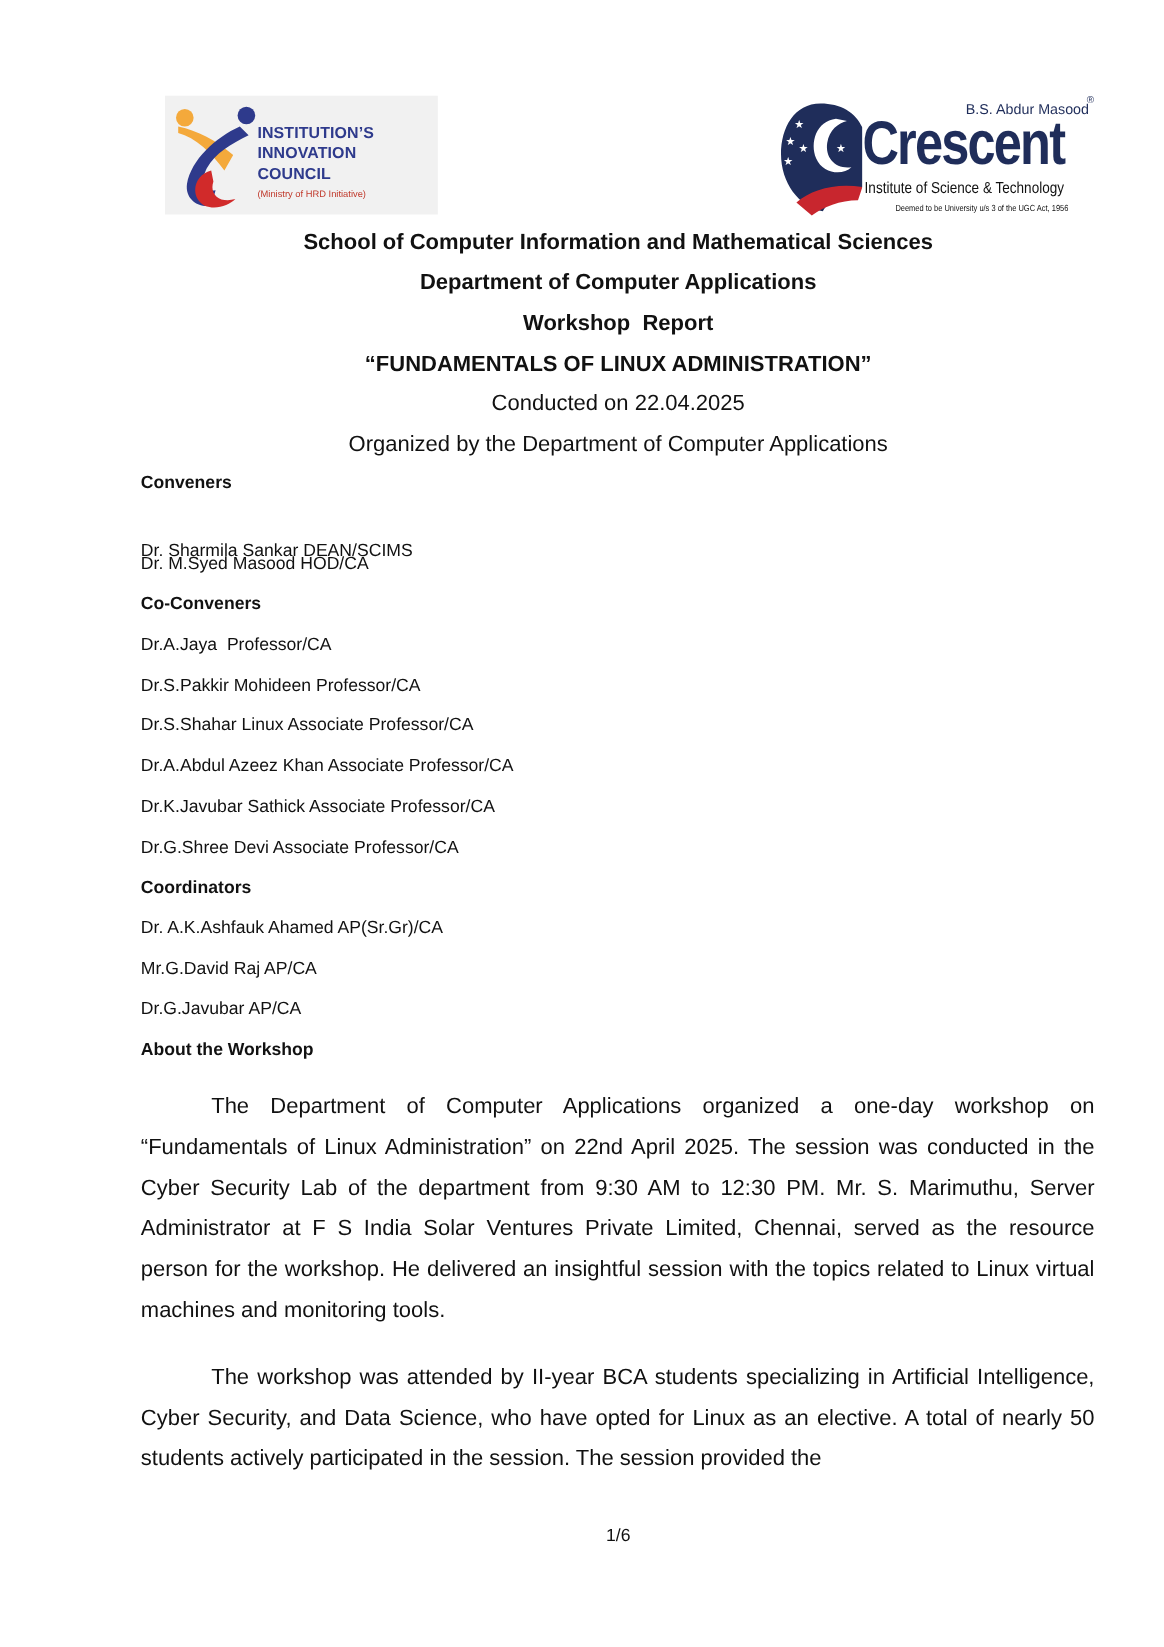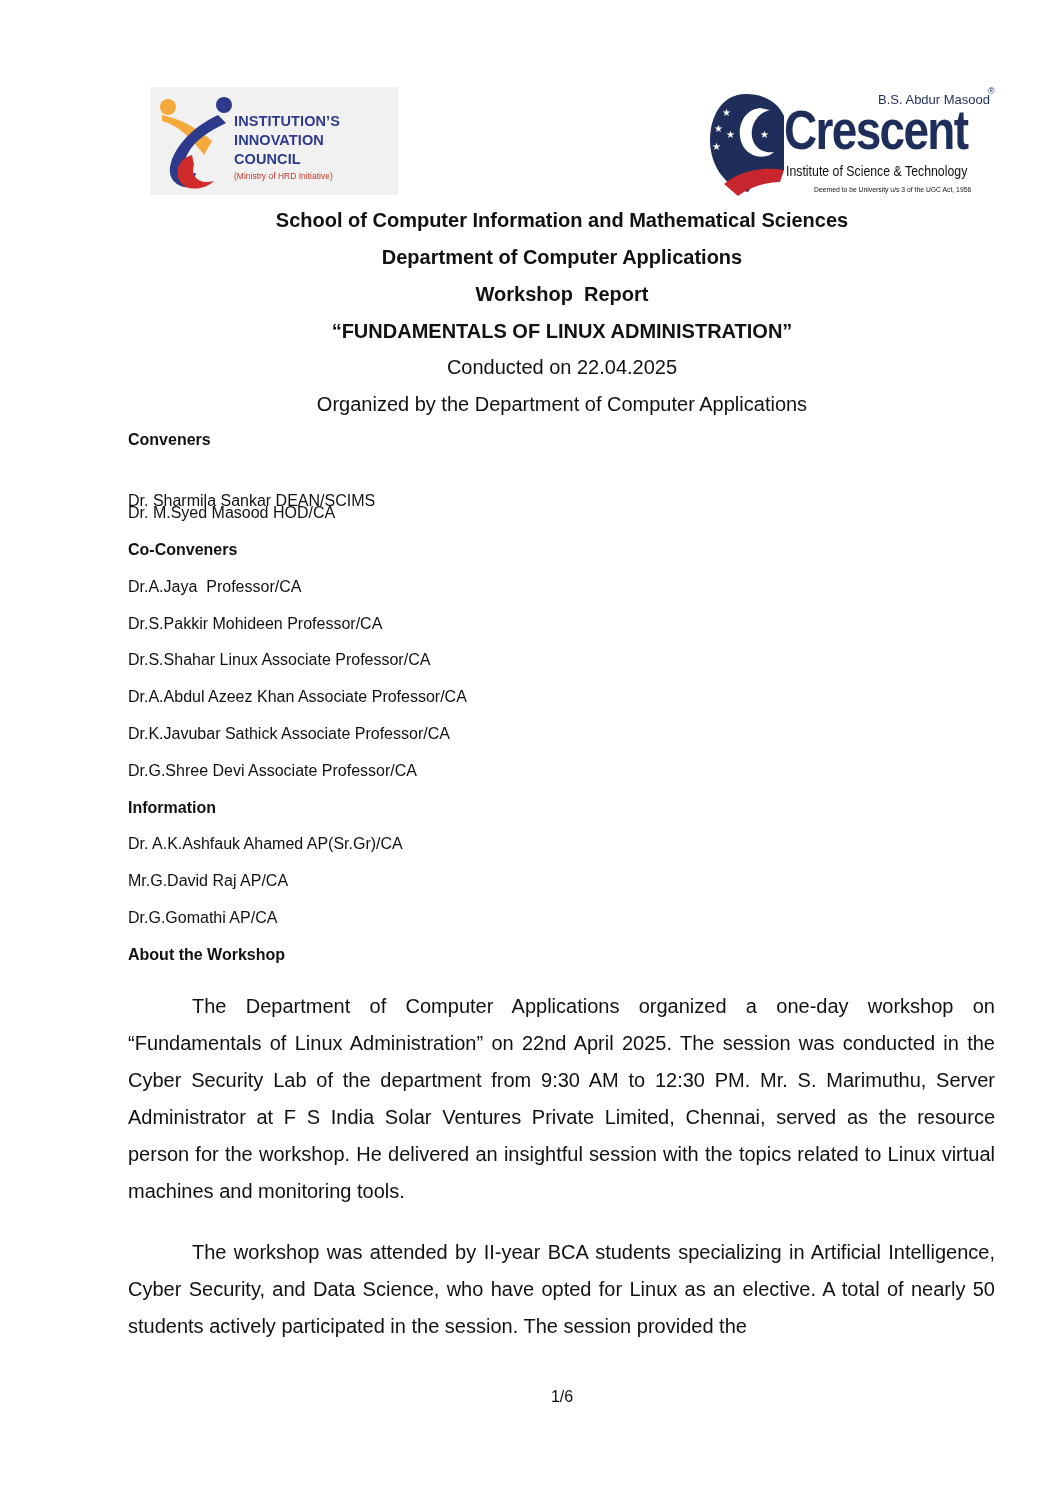--- a/index.html
+++ b/index.html
@@ -74,22 +74,22 @@
 <div class="left" style="top:504px">Dr. M.Syed Masood HOD/CA</div>
 
 <div class="left bold" style="top:541px">Co-Conveners</div>
 <div class="left" style="top:578px">Dr.A.Jaya  Professor/CA</div>
 <div class="left" style="top:615px">Dr.S.Pakkir Mohideen Professor/CA</div>
 <div class="left" style="top:651px">Dr.S.Shahar Linux Associate Professor/CA</div>
 <div class="left" style="top:688px">Dr.A.Abdul Azeez Khan Associate Professor/CA</div>
 <div class="left" style="top:725px">Dr.K.Javubar Sathick Associate Professor/CA</div>
 <div class="left" style="top:762px">Dr.G.Shree Devi Associate Professor/CA</div>
 
-<div class="left bold" style="top:799px">Information</div>
+<div class="left bold" style="top:799px">Coordinators</div>
 <div class="left" style="top:835px">Dr. A.K.Ashfauk Ahamed AP(Sr.Gr)/CA</div>
 <div class="left" style="top:872px">Mr.G.David Raj AP/CA</div>
-<div class="left" style="top:909px">Dr.G.Gomathi AP/CA</div>
+<div class="left" style="top:909px">Dr.G.Javubar AP/CA</div>
 
 <div class="left bold" style="top:946px">About the Workshop</div>
 <div class="para" style="top:988px">The Department of Computer Applications organized a one-day workshop on “Fundamentals of Linux Administration” on 22nd April 2025. The session was conducted in the Cyber Security Lab of the department from 9:30 AM to 12:30 PM. Mr. S. Marimuthu, Server Administrator at F S India Solar Ventures Private Limited, Chennai, served as the resource person for the workshop. He delivered an insightful session with the topics related to Linux virtual machines and monitoring tools.</div>
 <div class="para" style="top:1234px">The workshop was attended by II-year BCA students specializing in Artificial Intelligence, Cyber Security, and Data Science, who have opted for Linux as an elective. A total of nearly 50 students actively participated in the session. The session provided the</div>
 
 <div class="pageno">1/6</div>
 
 </body></html>

